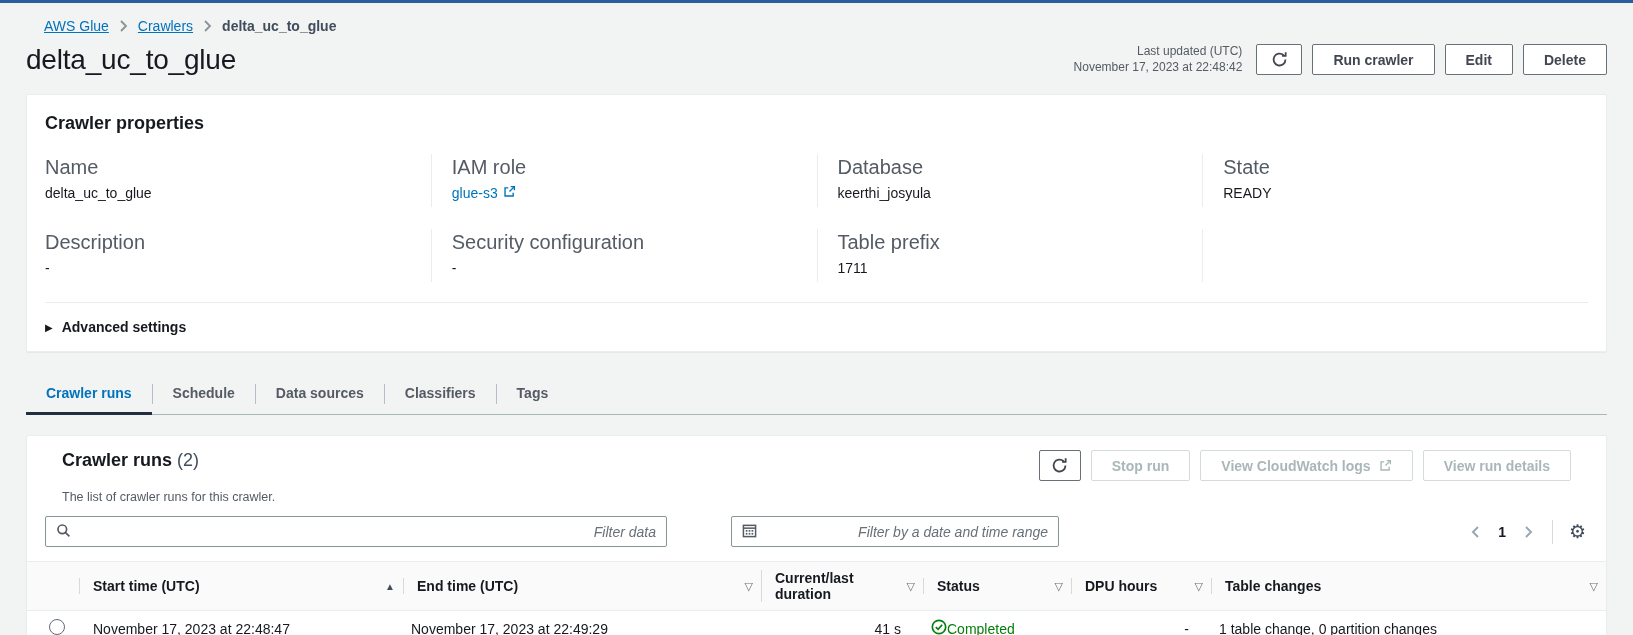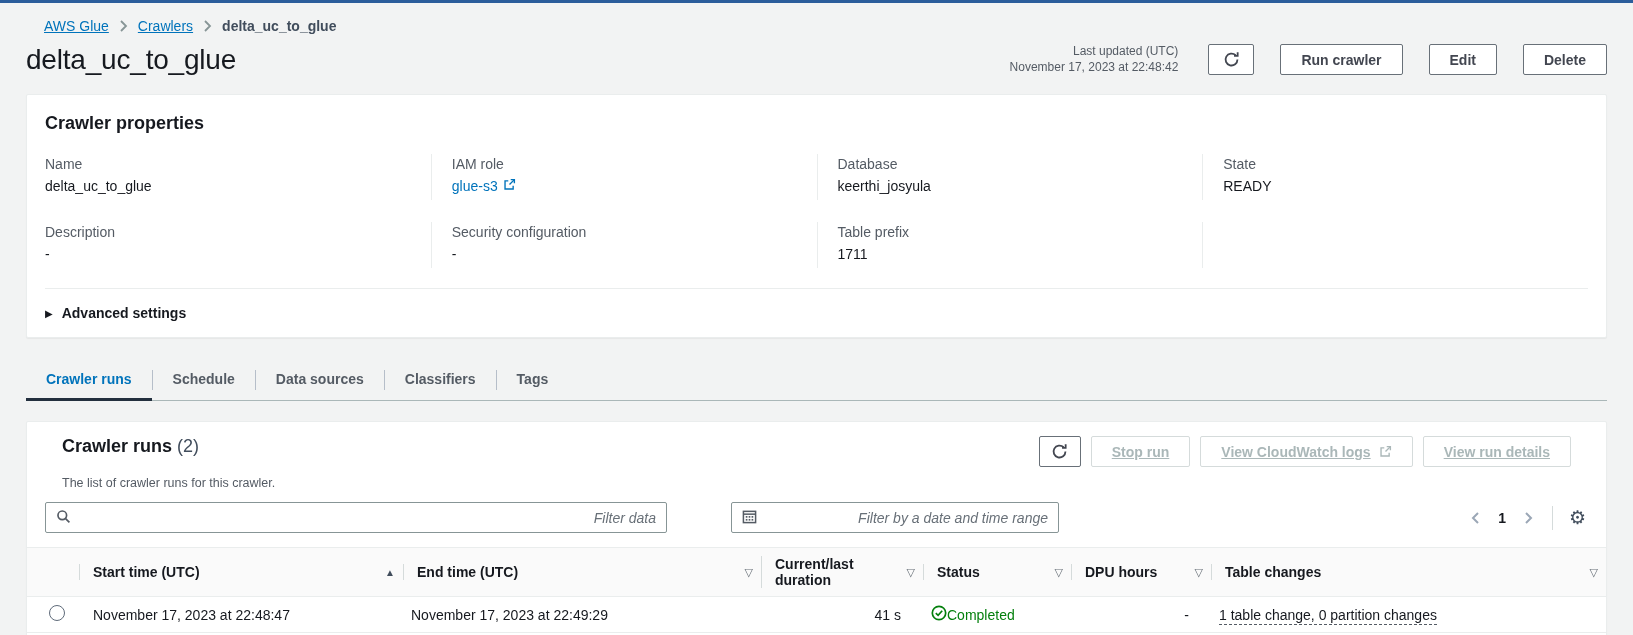--- a/index.html
+++ b/index.html
@@ -13,41 +13,41 @@
 
   
   .breadcrumb { display:flex; align-items:center; gap:10px; padding:15px 0 8px; font-size:14px;margin-left:18px; }
   .crumb-link { color:#0073bb; text-decoration:underline; cursor:pointer; }
   .crumb-current { color:#414d5c; font-weight:bold; }
   .crumb-sep { color:#879596; display:flex; align-items:center; }
 
   
   .title-row { display:flex; align-items:flex-start; justify-content:space-between; margin:2px 0 18px; }
   .page-title { font-size:28px; font-weight:500; color:#16191f; letter-spacing:-0.2px; }
-  .title-actions { display:flex; align-items:center; gap:26px; }
+  .title-actions { display:flex; align-items:center; gap:10px; }
   .last-updated { text-align:right; font-size:12px; color:#545b64; line-height:1.3; margin-right:4px; }
 
   .btn {
     display:inline-flex; align-items:center; justify-content:center; gap:8px;
     height:31px; padding:0 20px; background:#fff; border:1px solid #687078;
     border-radius:2px; color:#424650; font-weight:bold; font-size:14px;
     font-family:inherit; cursor:pointer; white-space:nowrap;
   }
   .btn.icon-only { width:46px; padding:0; }
-  .btn.disabled { border-color:#d5dbdb; color:#aab7b8; cursor:default;text-decoration:underline; }
+  .btn.disabled { border-color:#d5dbdb; color:#aab7b8; cursor:default; }
   .btn svg { display:block; }
 
   
   .card { background:#fff; border:1px solid #eaeded; border-radius:2px; box-shadow:0 1px 1px rgba(0,0,0,0.05); }
   .props-card { padding:18px 18px 16px; }
   .card-title { font-size:18px; font-weight:bold; color:#16191f; }
   .props-grid { display:grid; grid-template-columns:1fr 1fr 1fr 1fr; row-gap:22px; margin-top:20px; }
   .prop-cell { padding:2px 16px 6px 20px; border-left:1px solid #eaeded; }
   .prop-cell.first { border-left:none; padding-left:0; }
-  .prop-label { color:#545b64; font-size:14px; margin-bottom:6px; }
+  .prop-label { color:#545b64; font-size:20px; margin-bottom:6px; }
   .prop-value { color:#16191f; font-size:14px; }
   .link { color:#0073bb; text-decoration:none; cursor:pointer; display:inline-flex; align-items:flex-start; gap:5px; }
   .advanced { border-top:1px solid #eaeded; margin-top:20px; padding-top:16px;
               display:flex; align-items:center; gap:9px; font-weight:bold; cursor:pointer; }
   .caret-right { font-size:10px; color:#16191f; }
 
   
   .tabs { display:flex; align-items:stretch; margin-top:22px; border-bottom:1px solid #aab7b8; }
   .tab { padding:11px 20px 13px; font-weight:bold; color:#545b64; cursor:pointer; position:relative; font-size:14px; }
   .tab.active { color:#0073bb; }

